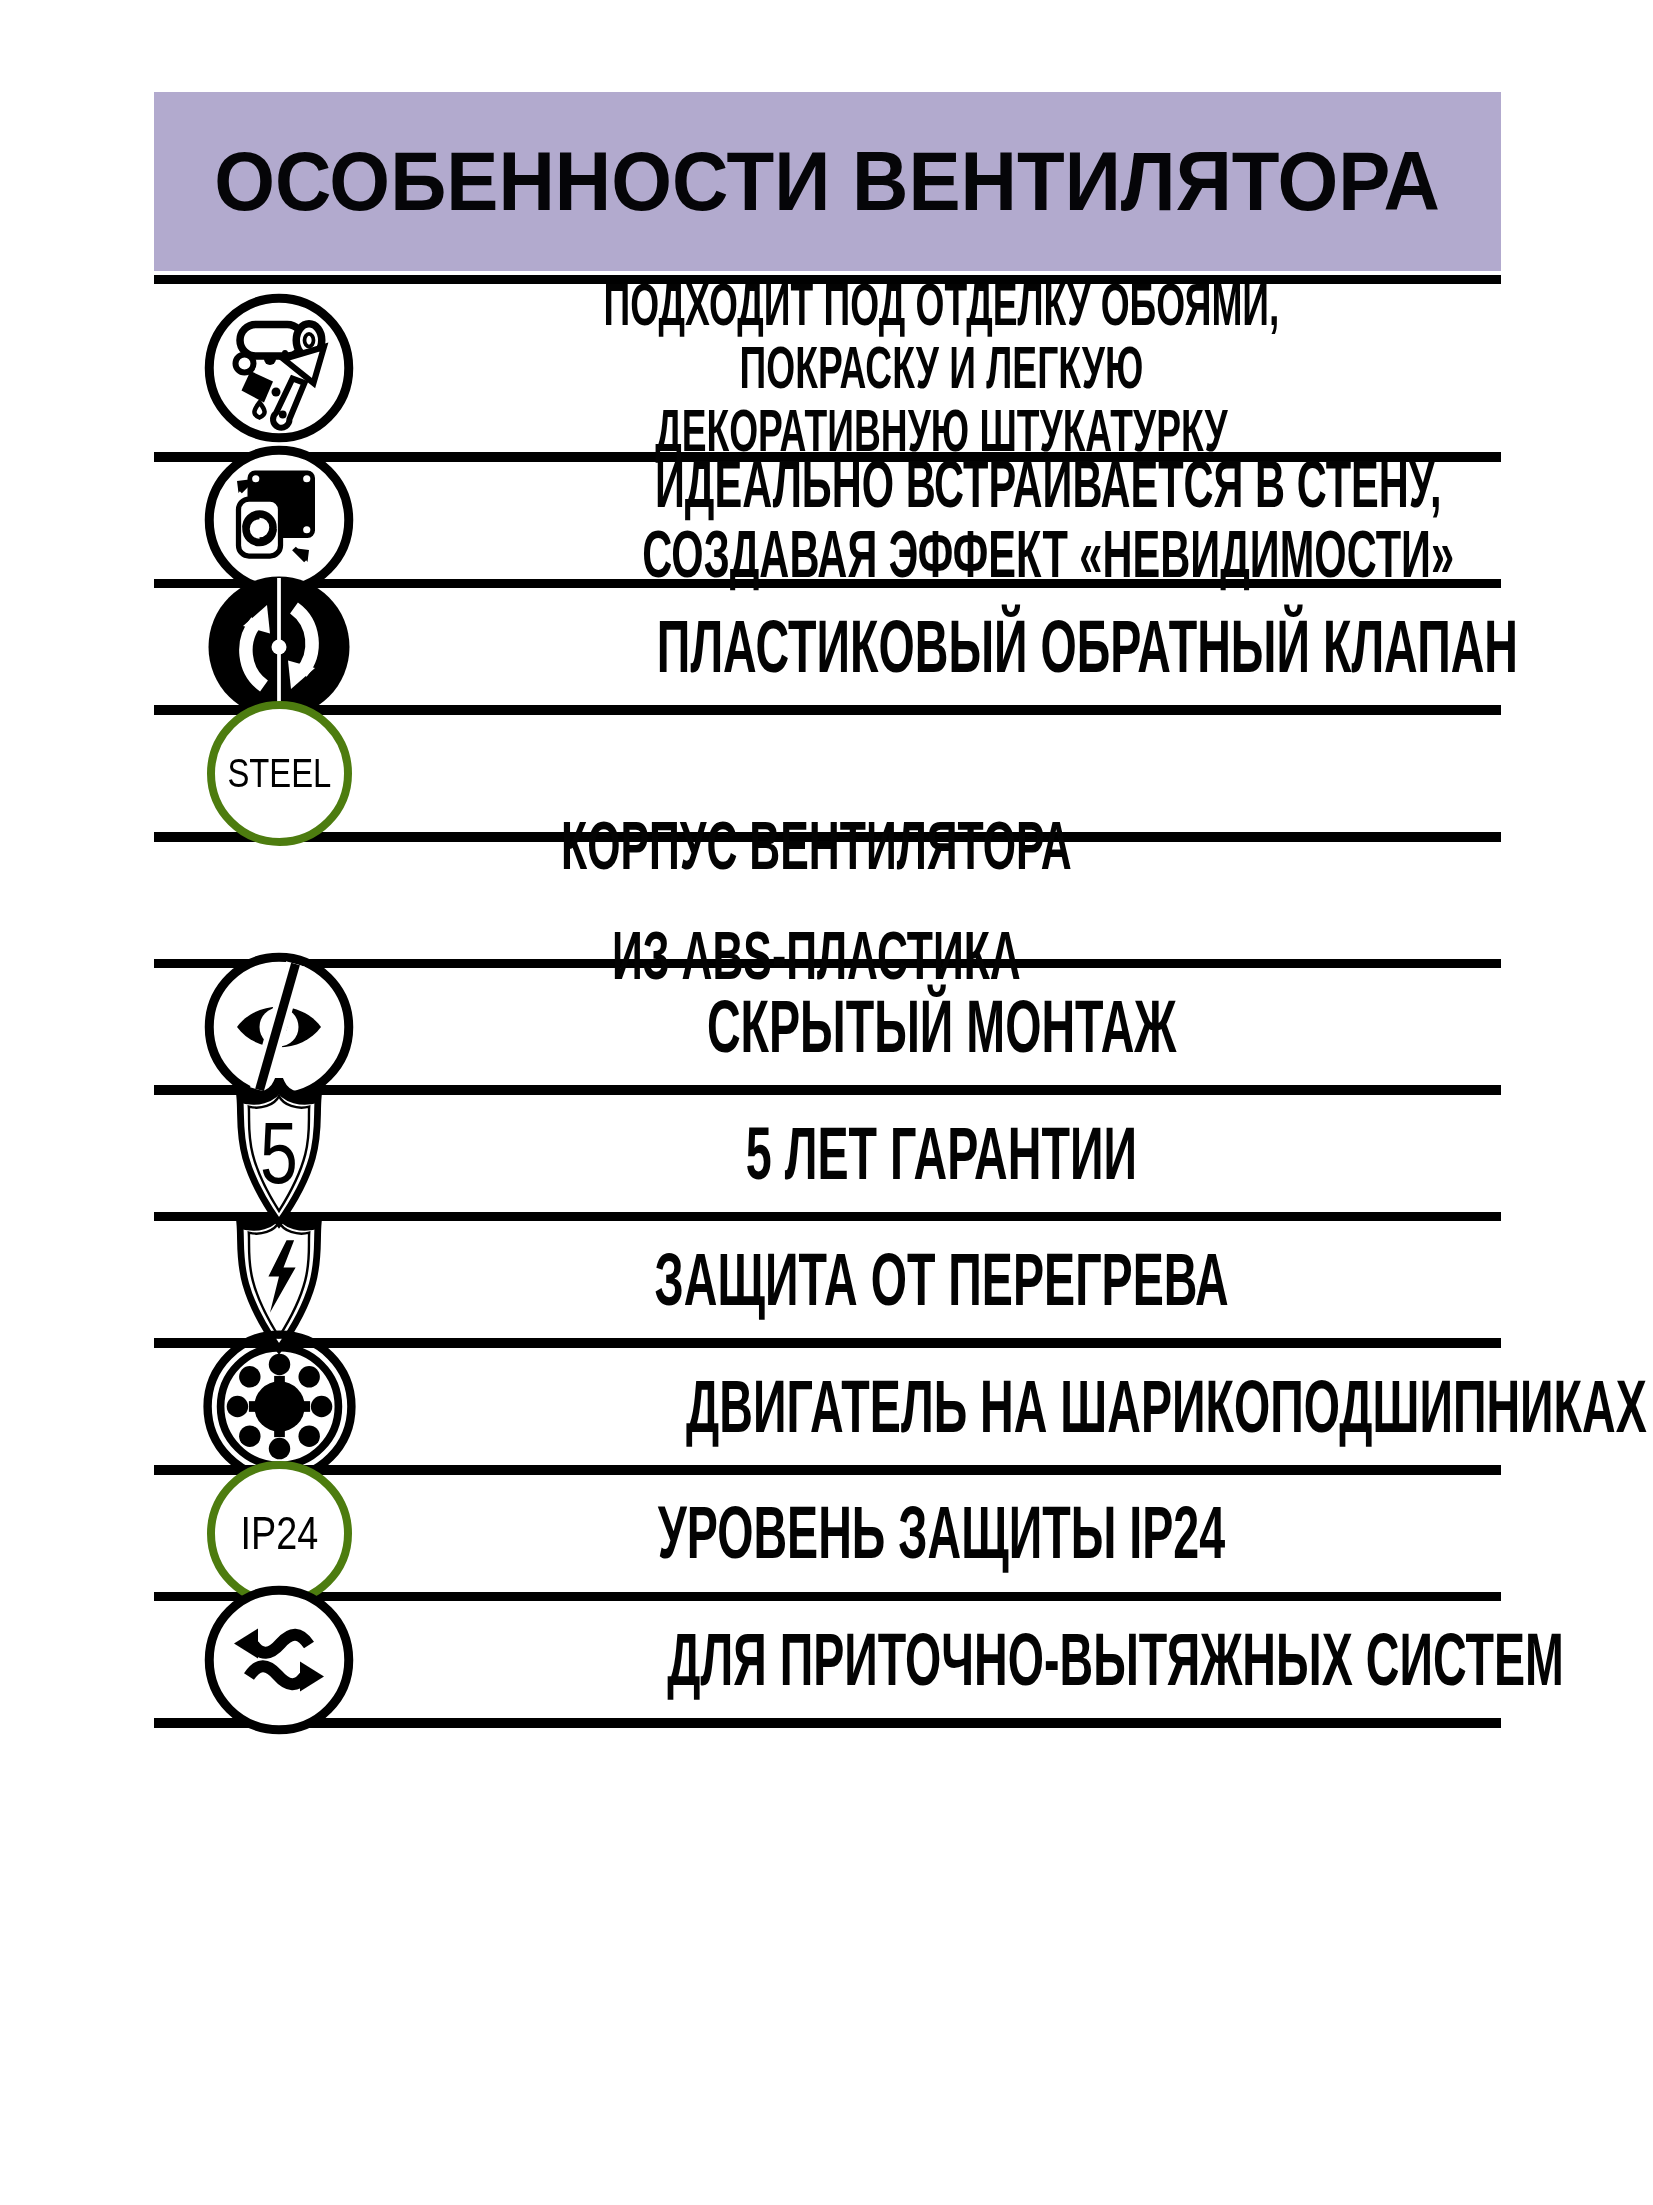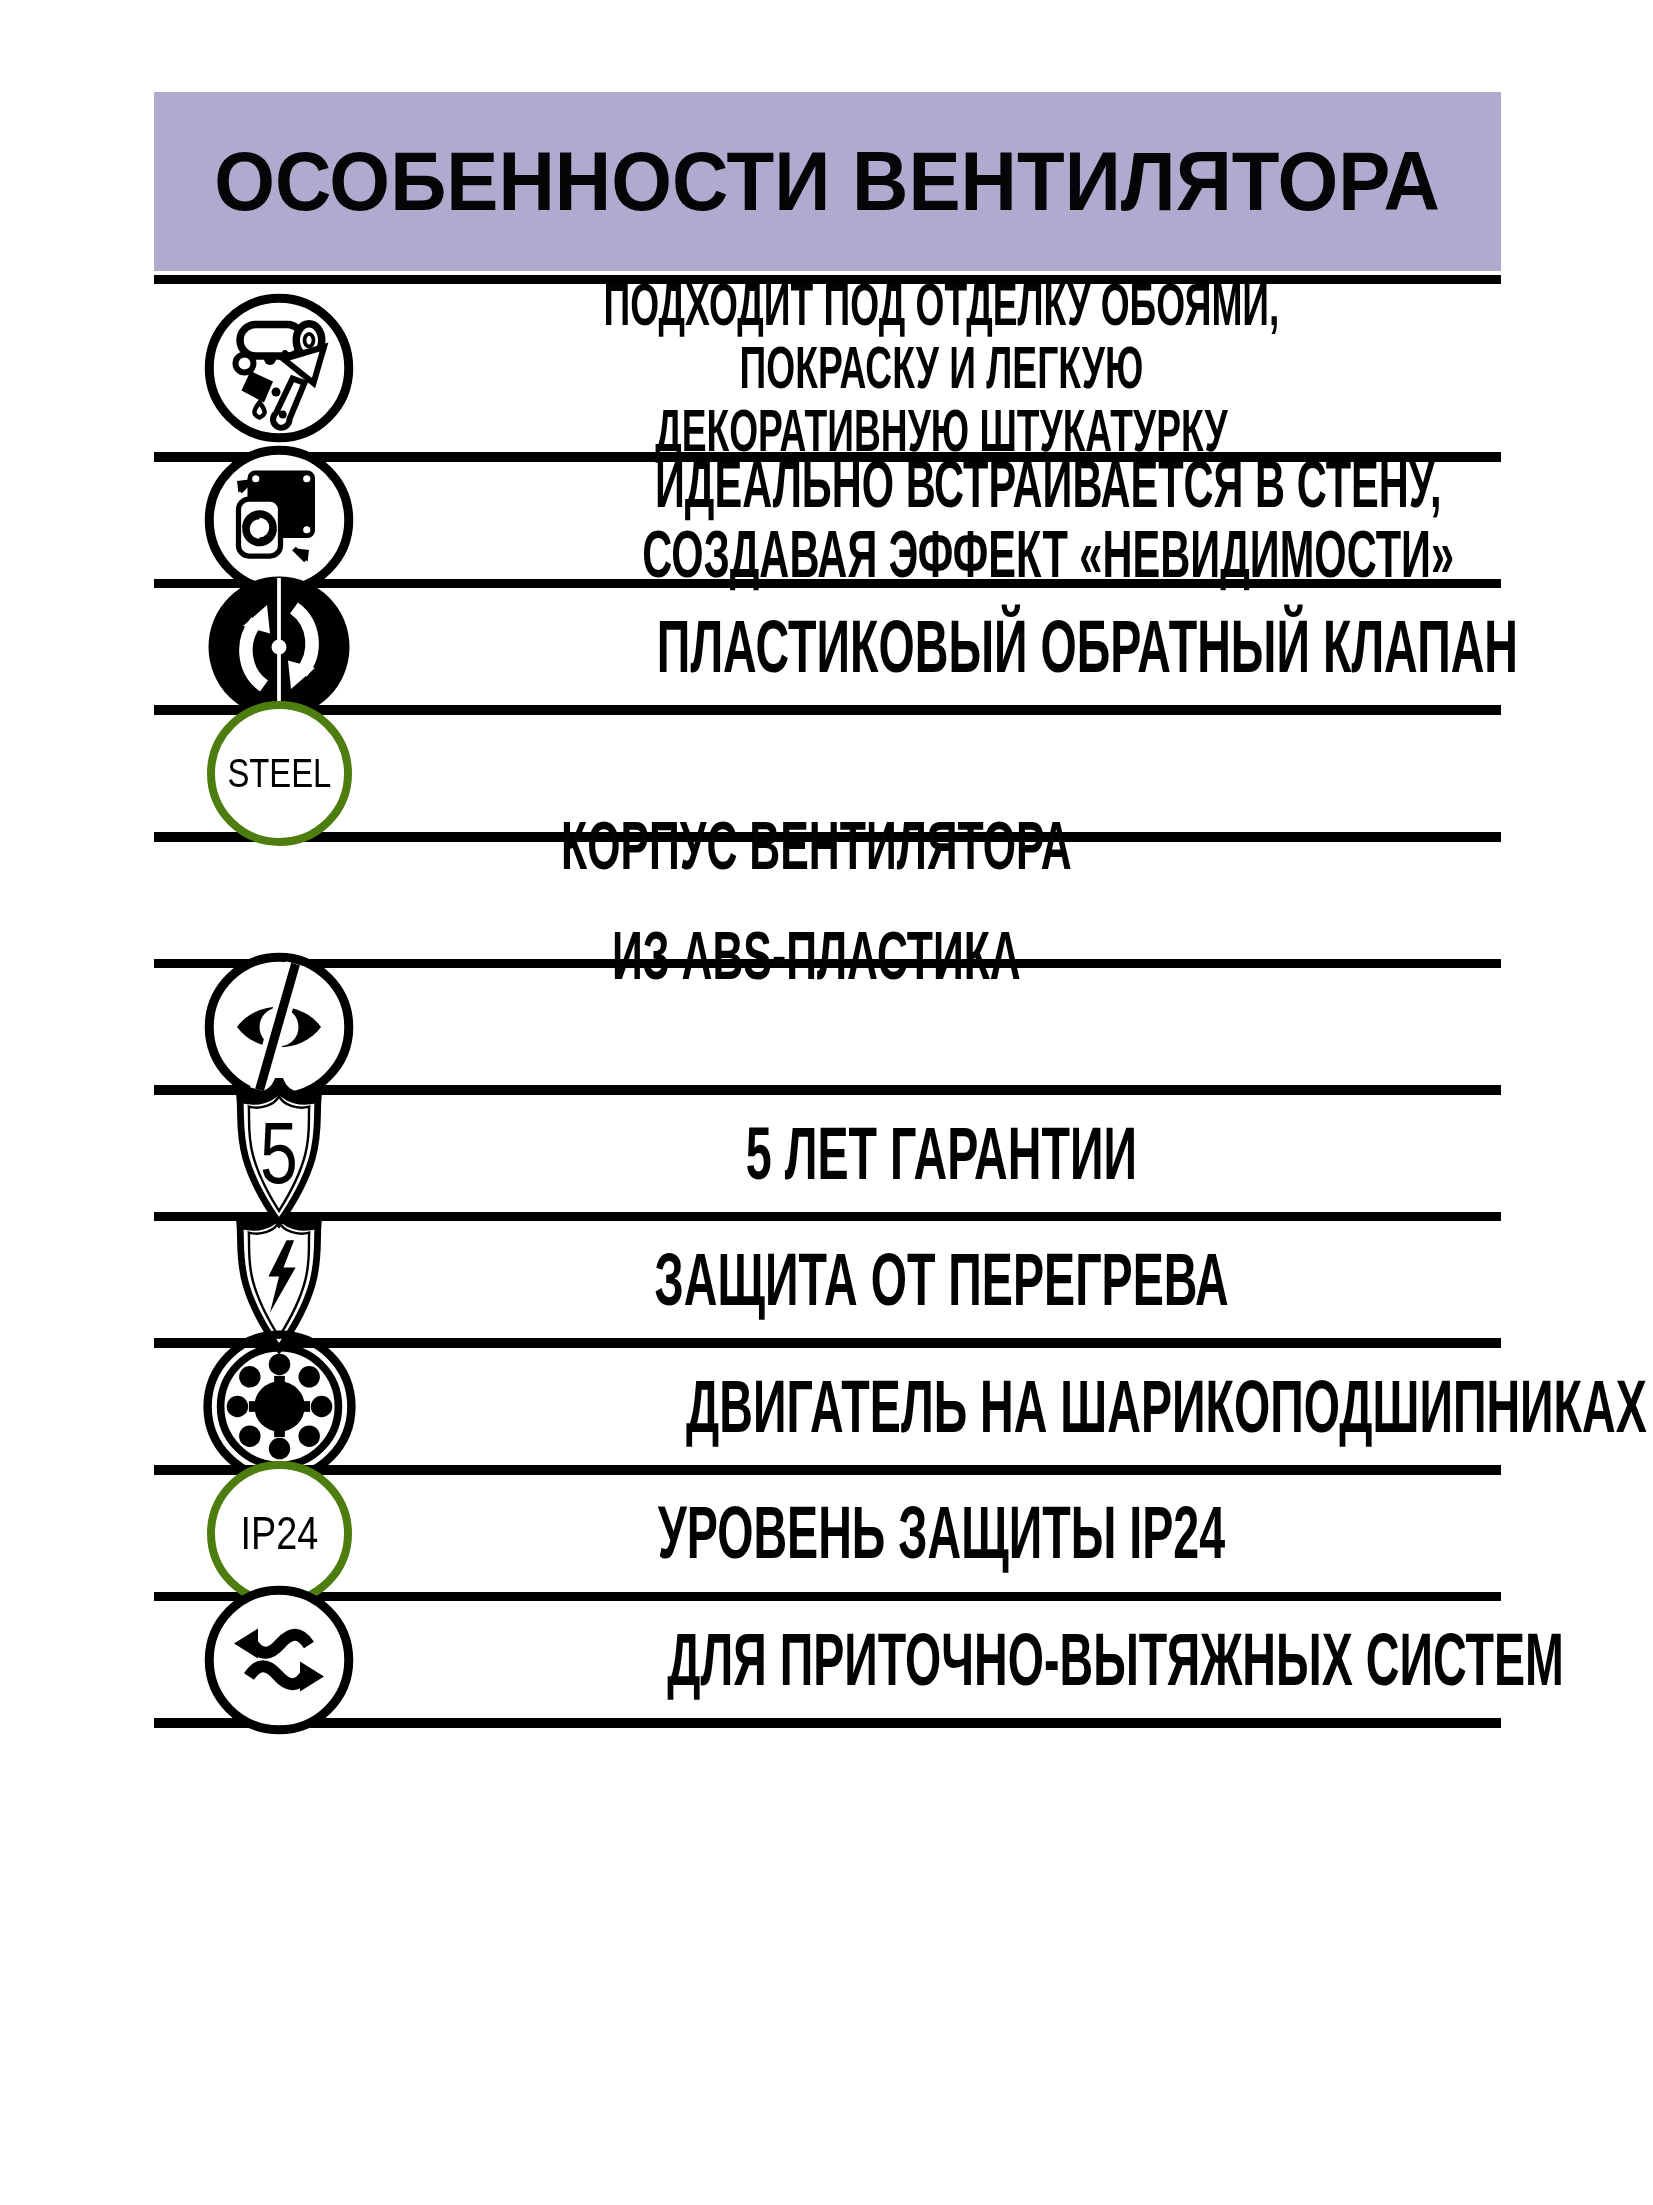--- a/index.html
+++ b/index.html
@@ -197,20 +197,25 @@
     <section class="row">
       <div class="icon-cell">
         <svg width="150" height="150" viewBox="0 0 100 100">
           <circle cx="50" cy="50" r="46.5" fill="#fff" stroke="#000" stroke-width="6"></circle>
           <path d="M22,50 C35,32 65,32 78,50 C65,68 35,68 22,50 Z" fill="#000"></path>
           <circle cx="50" cy="50" r="13" fill="#fff"></circle>
           <circle cx="50" cy="50" r="5.5" fill="#000"></circle>
           <line x1="61" y1="8" x2="37" y2="92" stroke="#fff" stroke-width="13"></line>
           <line x1="61" y1="8" x2="37" y2="92" stroke="#000" stroke-width="6"></line>
         </svg>
+      </div>
+      <div class="text-cell">
+        <div class="txt sz-1">
+          <span>СКРЫТЫЙ МОНТАЖ</span>
+        </div>
       </div>
     </section>
     <div class="bar"></div>
 
     <section class="row">
       <div class="icon-cell">
         <div class="shield-wrap">
           <svg width="110" height="151" viewBox="0 0 72 100">
             <path d="M36,4 C40,13 52,16 62,12 C60,32 67,52 36,96 C5,52 12,32 10,12 C20,16 32,13 36,4 Z" fill="#fff" stroke="#000" stroke-width="4.5"></path>
             <path d="M10,12 C20,16 32,13 36,4 C40,13 52,16 62,12" fill="none" stroke="#000" stroke-width="8"></path>

